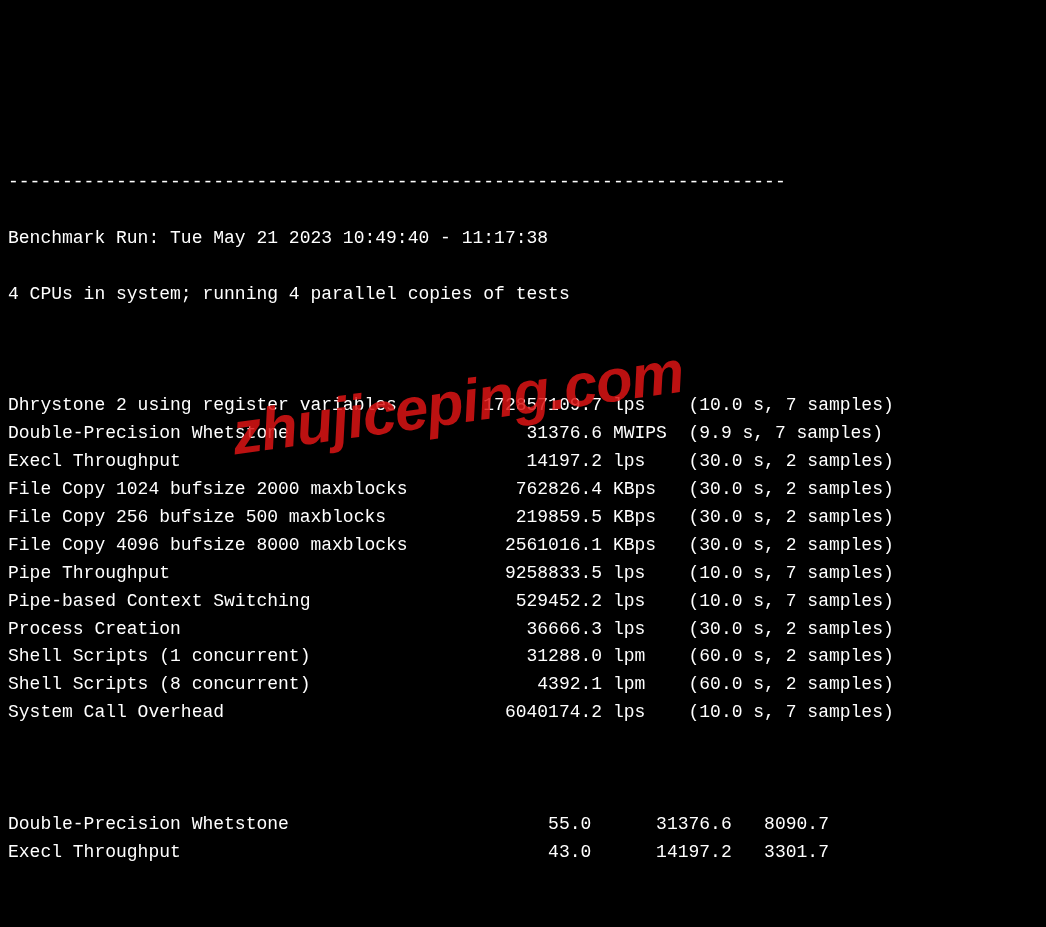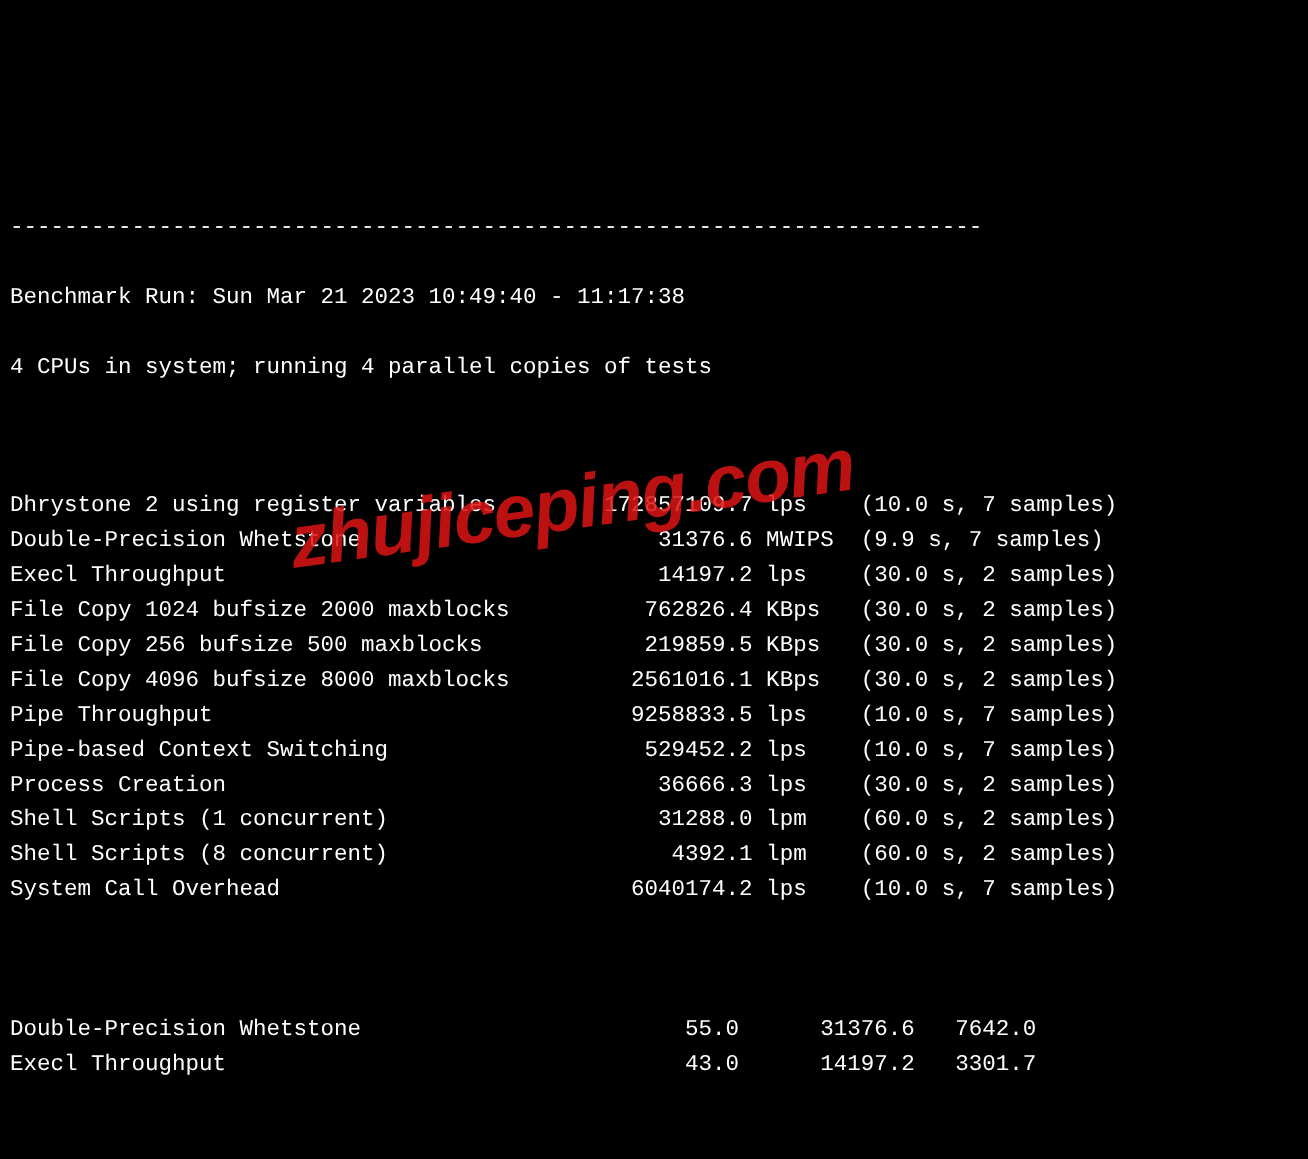--- a/index.html
+++ b/index.html
@@ -32,25 +32,25 @@
   }
   .row { display:block; }
 </style>
 </head>
 <body>
 <div class="terminal">
 
 
 
 <span class="row">------------------------------------------------------------------------</span>
-<span class="row">Benchmark Run: Sun Mar 21 2023 10:49:40 - 11:17:38</span>
+<span class="row">Benchmark Run: Tue May 21 2023 10:49:40 - 11:17:38</span>
 <span class="row">4 CPUs in system; running 4 parallel copies of tests</span>
 <span class="row"> </span>
 <div id="tests-block"><span class="row">Dhrystone 2 using register variables        172857109.7 lps    (10.0 s, 7 samples)</span><span class="row">Double-Precision Whetstone                      31376.6 MWIPS  (9.9 s, 7 samples)</span><span class="row">Execl Throughput                                14197.2 lps    (30.0 s, 2 samples)</span><span class="row">File Copy 1024 bufsize 2000 maxblocks          762826.4 KBps   (30.0 s, 2 samples)</span><span class="row">File Copy 256 bufsize 500 maxblocks            219859.5 KBps   (30.0 s, 2 samples)</span><span class="row">File Copy 4096 bufsize 8000 maxblocks         2561016.1 KBps   (30.0 s, 2 samples)</span><span class="row">Pipe Throughput                               9258833.5 lps    (10.0 s, 7 samples)</span><span class="row">Pipe-based Context Switching                   529452.2 lps    (10.0 s, 7 samples)</span><span class="row">Process Creation                                36666.3 lps    (30.0 s, 2 samples)</span><span class="row">Shell Scripts (1 concurrent)                    31288.0 lpm    (60.0 s, 2 samples)</span><span class="row">Shell Scripts (8 concurrent)                     4392.1 lpm    (60.0 s, 2 samples)</span><span class="row">System Call Overhead                          6040174.2 lps    (10.0 s, 7 samples)</span></div>
 <span class="row"> </span>
-<div id="index-block"><span class="row">Double-Precision Whetstone                        55.0      31376.6   7642.0</span><span class="row">Execl Throughput                                  43.0      14197.2   3301.7</span></div>
+<div id="index-block"><span class="row">Double-Precision Whetstone                        55.0      31376.6   8090.7</span><span class="row">Execl Throughput                                  43.0      14197.2   3301.7</span></div>
 
 
 
 <div class="watermark">zhujiceping.com</div>
 </div>
 
 
 
 </body></html>

